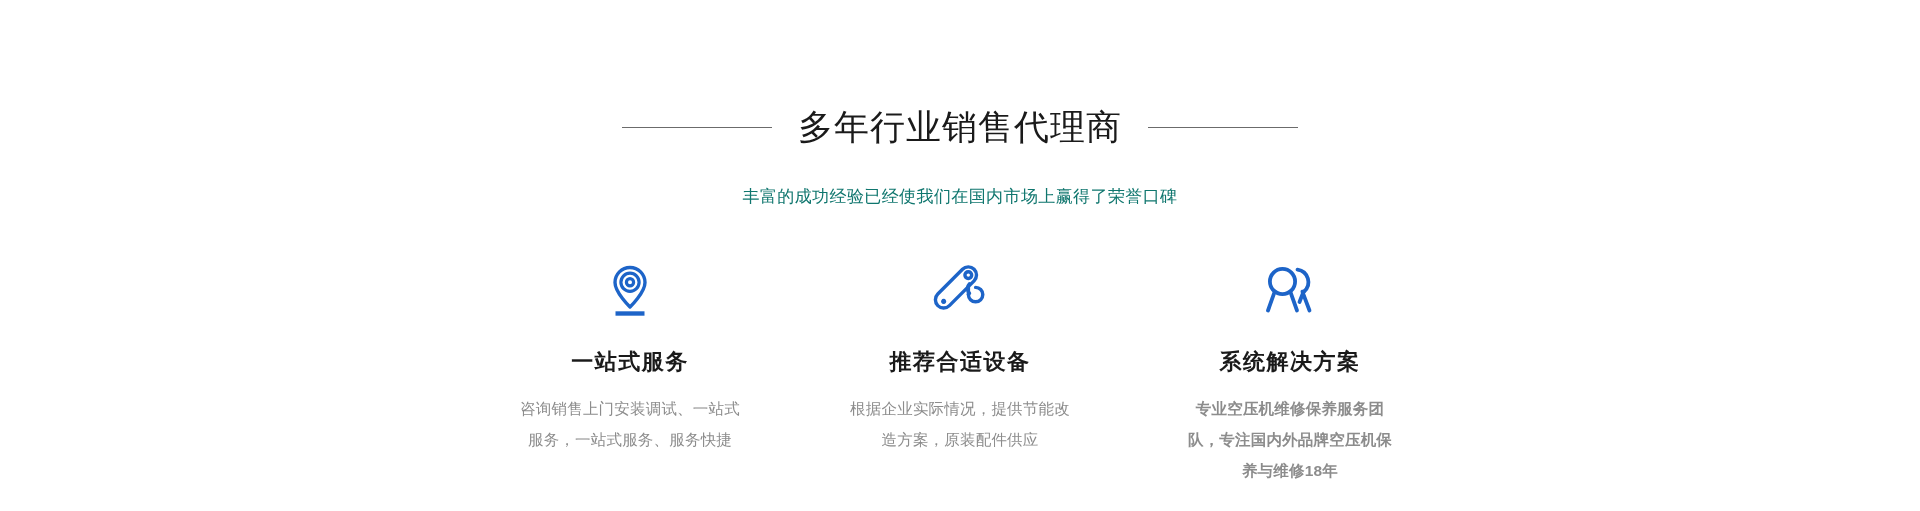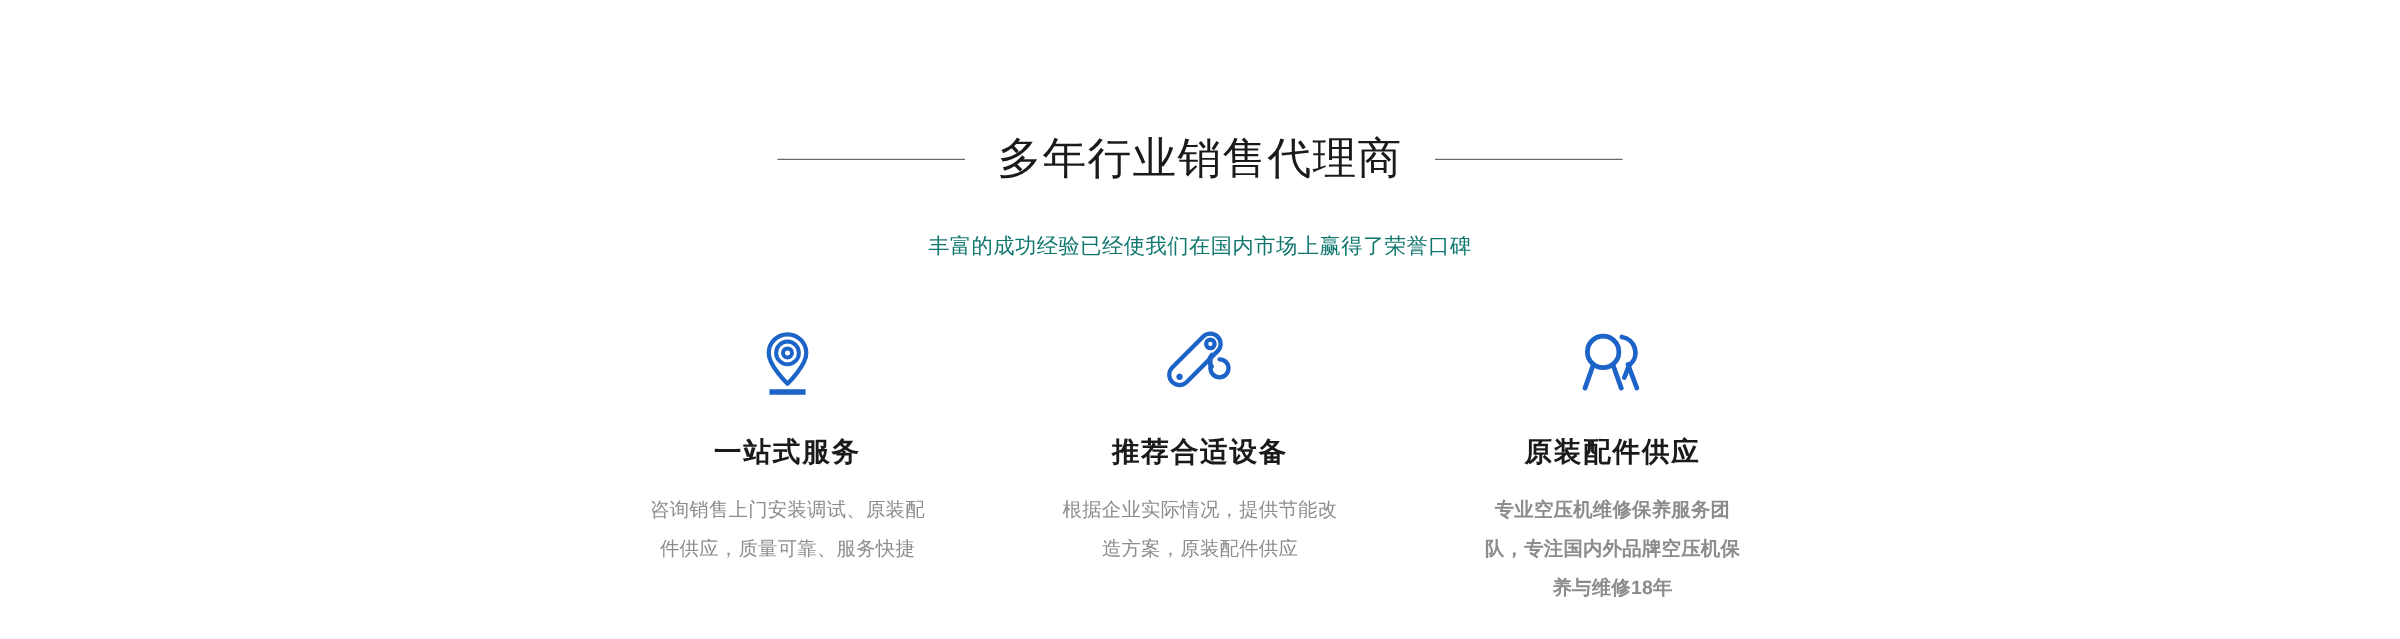--- a/index.html
+++ b/index.html
@@ -124,21 +124,21 @@
     <div class="col col-1">
       <div class="icon-wrap">
         <svg width="62" height="62" viewBox="0 0 62 62" fill="none">
           <path d="M31 9.5c-8.3 0-15 6.7-15 15 0 10 15 24.5 15 24.5s15-14.5 15-24.5c0-8.3-6.7-15-15-15z" stroke="#1d64c8" stroke-width="3.4" stroke-linejoin="round"></path>
           <circle cx="31" cy="24.3" r="9.1" stroke="#1d64c8" stroke-width="3.2"></circle>
           <circle cx="31" cy="24.3" r="3.6" stroke="#1d64c8" stroke-width="3.2"></circle>
           <line x1="16.5" y1="55.5" x2="45.5" y2="55.5" stroke="#1d64c8" stroke-width="4.4" stroke-linecap="butt"></line>
         </svg>
       </div>
       <div class="col-title">一站式服务</div>
-      <div class="col-desc">咨询销售上门安装调试、原装配件供应，质量可靠、服务快捷</div>
+      <div class="col-desc">咨询销售上门安装调试、一站式服务，一站式服务、服务快捷</div>
     </div>
 
     <div class="col col-2">
       <div class="icon-wrap">
         <svg width="62" height="62" viewBox="0 0 62 62" fill="none">
           <g stroke="#1d64c8" stroke-width="3.4" stroke-linecap="round" stroke-linejoin="round">
             <path d="M33.5 11.3c3.2-3.2 8.4-3.2 11.6 0 3.2 3.2 3.2 8.4 0 11.6L20.4 47.6c-3.2 3.2-8.4 3.2-11.6 0-3.2-3.2-3.2-8.4 0-11.6L33.5 11.3z"></path>
             <circle cx="39.3" cy="17.1" r="3.4"></circle>
             <path d="M14.6 41.8a1.6 1.6 0 1 0 0.1 0z" fill="#1d64c8" stroke-width="2"></path>
             <path d="M40.5 35.2c-2.6-2.6-2.6-6.8 0-9.4"></path>
@@ -157,19 +157,19 @@
           <g stroke="#1d64c8" stroke-width="3.8" stroke-linecap="round" stroke-linejoin="round">
             <circle cx="25.5" cy="23.5" r="12.6"></circle>
             <path d="M17.7 33.6 11 52.5"></path>
             <path d="M33.3 33.6 40 52.5"></path>
             <path d="M40.5 11.6a12.6 12.6 0 0 1 6.4 22.1"></path>
             <path d="M45.4 33.6 52.5 52.5"></path>
             <path d="M46.5 33.7 42.5 44"></path>
           </g>
         </svg>
       </div>
-      <div class="col-title">原装配件供应</div>
+      <div class="col-title">系统解决方案</div>
       <div class="col-desc">专业空压机维修保养服务团队，专注国内外品牌空压机保养与维修18年</div>
     </div>
 
 
   </div>
 </div>
 
 </body></html>

